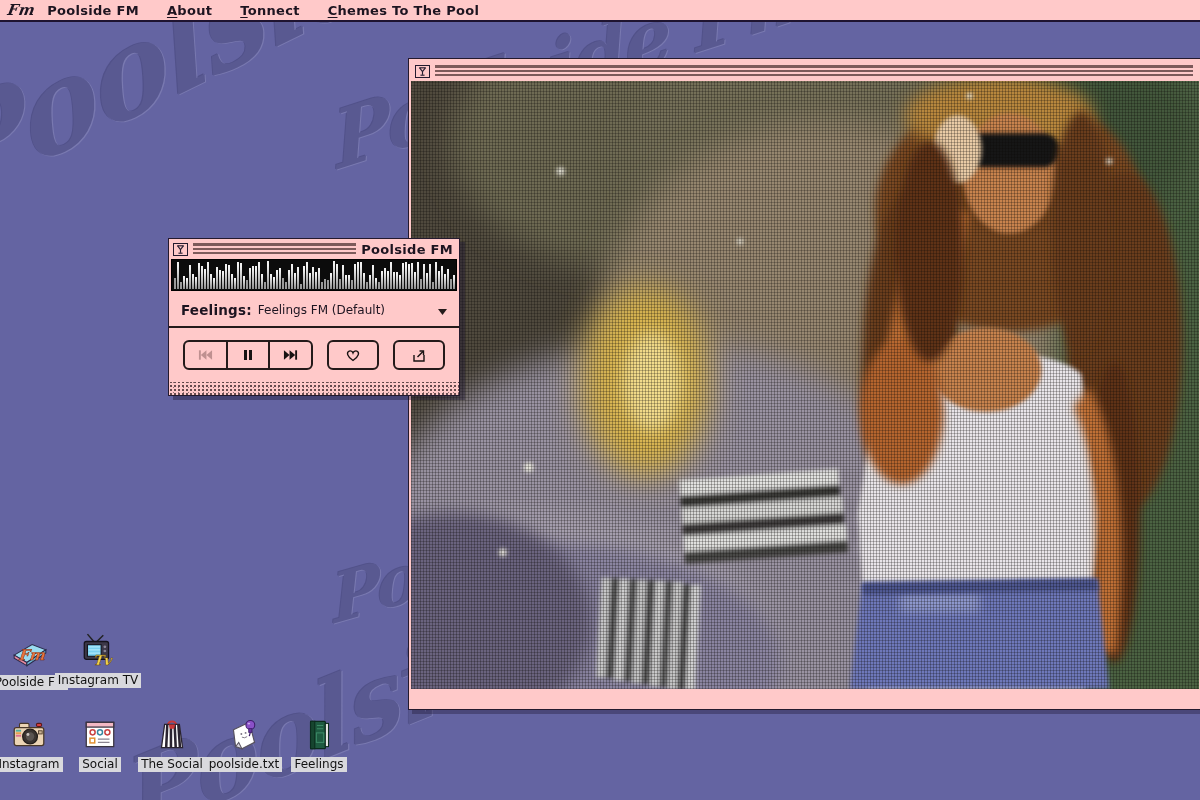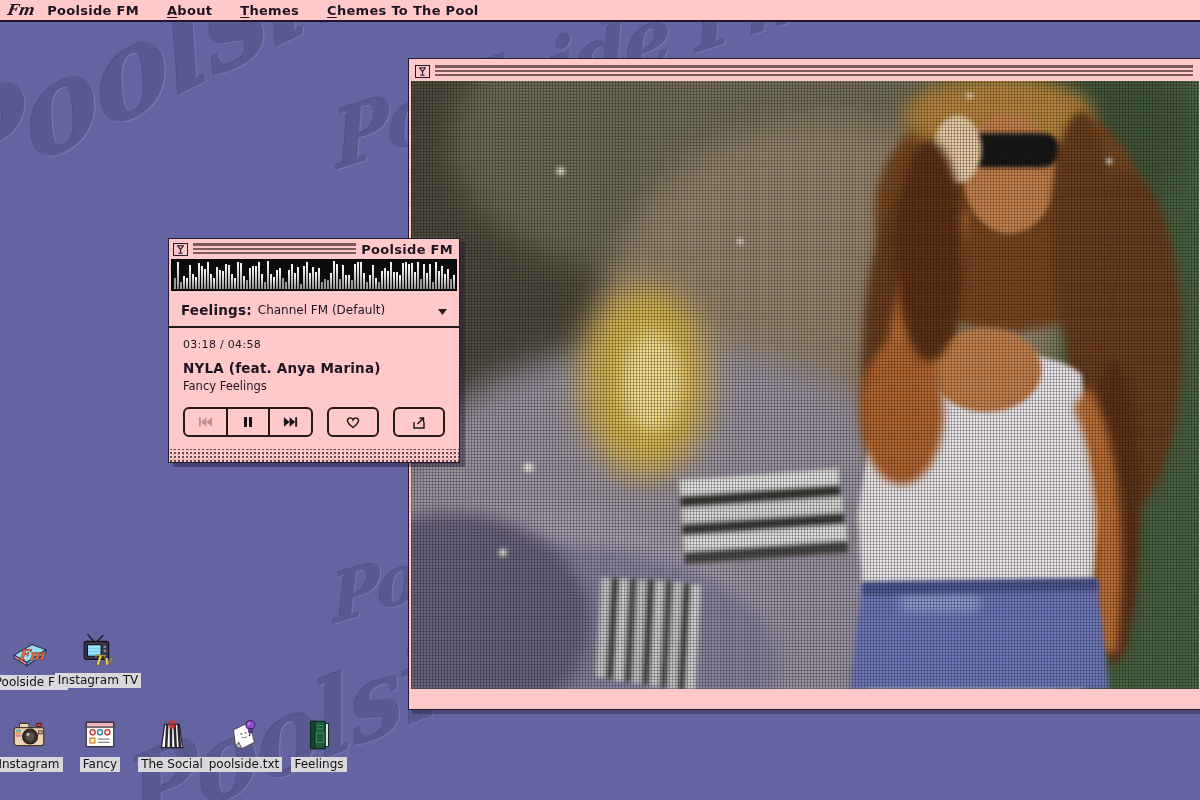--- a/index.html
+++ b/index.html
@@ -115,21 +115,21 @@
 
   <div class="watermark wm1">Poolside Fm</div>
   <div class="watermark wm2">Poolside Fm</div>
   <div class="watermark wm3">Poolside Fm</div>
   <div class="watermark wm4">Poolside Fm</div>
 
   <div id="menu-bar">
     <span class="logo">Fm</span>
     <span class="menu-item">Poolside FM</span>
     <span class="menu-item"><span class="ul">A</span><span>bout</span></span>
-    <span class="menu-item"><span class="ul">T</span><span>hemes</span></span>
+    <span class="menu-item"><span class="ul">T</span><span>onnect</span></span>
     <span class="menu-item"><span class="ul">C</span><span>hemes To The Pool</span></span>
   </div>
 
   <div id="video-window" class="window">
     <div class="titlebar">
       <span class="closebox">
         <svg width="9" height="11" viewBox="0 0 11 12">
           <g stroke="#241a2e" stroke-width="1.4" fill="none">
             <path d="M1.5 1.5 H9.5"></path>
               <path d="M2 1.5 L5.5 6 L9 1.5"></path>
@@ -347,34 +347,29 @@
         <i style="height: 18px;"></i>
         <i style="height: 23px;"></i>
         <i style="height: 15px;"></i>
         <i style="height: 20px;"></i>
         <i style="height: 10px; background: rgb(154, 154, 154);"></i>
         <i style="height: 14px;"></i>
       </div>
 
     <div id="channel-row">
       <span class="lbl">Feelings:</span>
-      <span class="val">Channel FM (Default)</span>
+      <span class="val">Feelings FM (Default)</span>
       <span class="caret">
         <svg width="9" height="6" viewBox="0 0 9 6">
             <polygon points="0,0 9,0 4.5,6" fill="#241a1a"></polygon>
           </svg>
       </span>
     </div>
     <div id="player-divider"></div>
 
-    <div id="track-info">
-      <div id="time-text">03:18 / 04:58</div>
-      <div id="track-title">NYLA (feat. Anya Marina)</div>
-      <div id="track-artist">Fancy Feelings</div>
-    </div>
 
     <div id="controls">
       <div id="transport-group" class="btn">
         <span class="seg">
           <svg width="15" height="12" viewBox="0 0 16 12">
             <g fill="#bf9090">
                 <rect x="1" y="1" width="2" height="10"></rect>
                 <polygon points="9,1 3,6 9,11"></polygon>
                 <polygon points="15,1 9,6 15,11"></polygon>
               </g>
@@ -460,21 +455,21 @@
   <div id="icon-social" class="desk-icon">
     <svg viewBox="0 0 36 36">
       <rect x="5" y="6" width="26" height="23" fill="#ffffff" stroke="#3a3440" stroke-width="1.2"></rect>
       <rect x="5" y="6" width="26" height="4.5" fill="#f2b8c4" stroke="#3a3440" stroke-width="1.2"></rect>
       <circle cx="11" cy="15.5" r="2.4" fill="#fff" stroke="#c84040" stroke-width="1.4"></circle>
       <circle cx="18" cy="15.5" r="2.4" fill="#fff" stroke="#3888a0" stroke-width="1.4"></circle>
       <circle cx="25" cy="15.5" r="2.4" fill="#fff" stroke="#c84040" stroke-width="1.4"></circle>
       <rect x="8.5" y="21" width="4.5" height="4.5" fill="#fff" stroke="#e09030" stroke-width="1.4"></rect>
       <path d="M16 22 h11 M16 25 h11" stroke="#8a8490" stroke-width="1.2"></path>
     </svg>
-    <span class="icon-label">Fancy</span>
+    <span class="icon-label">Social</span>
   </div>
 
   <div id="icon-store" class="desk-icon">
     <svg viewBox="0 0 36 36">
       <path d="M14 9 C 14 4 22 4 22 9" fill="none" stroke="#c83838" stroke-width="2"></path>
       <polygon points="11,8 25,8 28,30 8,30" fill="#ffffff" stroke="#2a2430" stroke-width="1.2"></polygon>
       <path d="M13.5 8.5 L12.5 29.5 M17 8.5 L17 29.5 M20.5 8.5 L21.5 29.5 M24 8.2 L25.5 29.5" stroke="#2a2430" stroke-width="2.4"></path>
       <polygon points="15,8 21,8 20,12 16,12" fill="#c83838"></polygon>
     </svg>
     <span class="icon-label">The Social</span>

